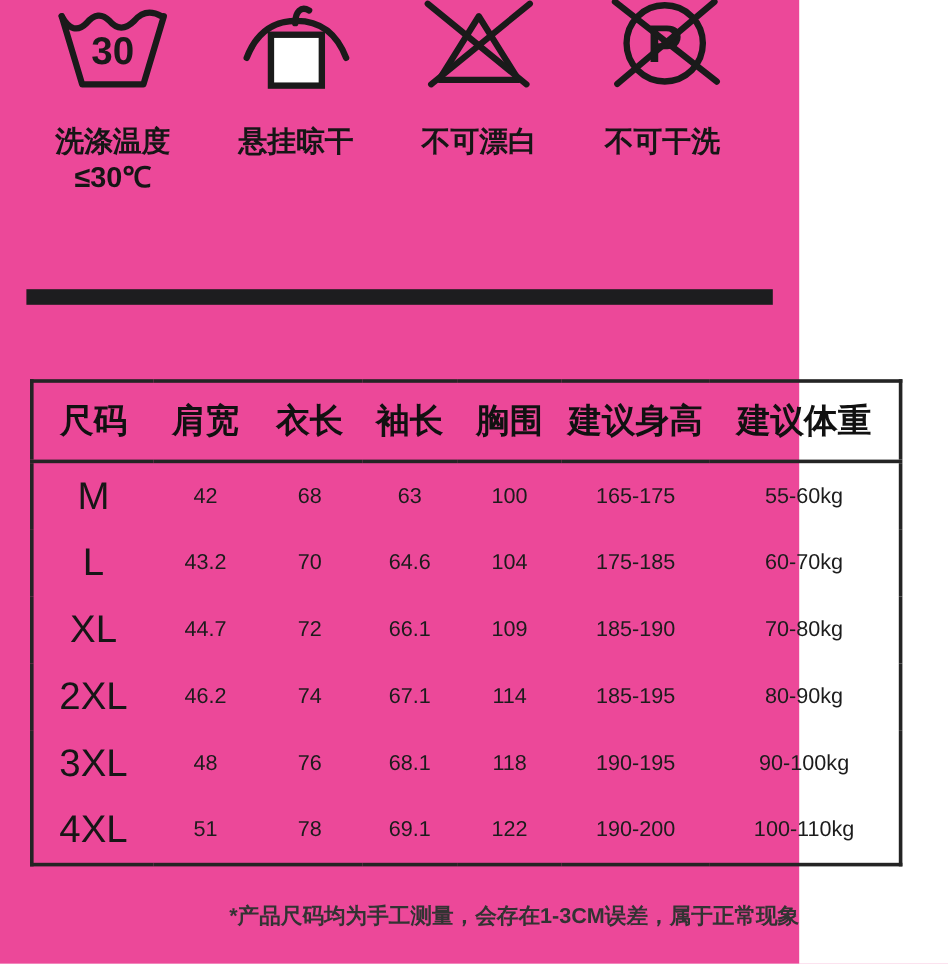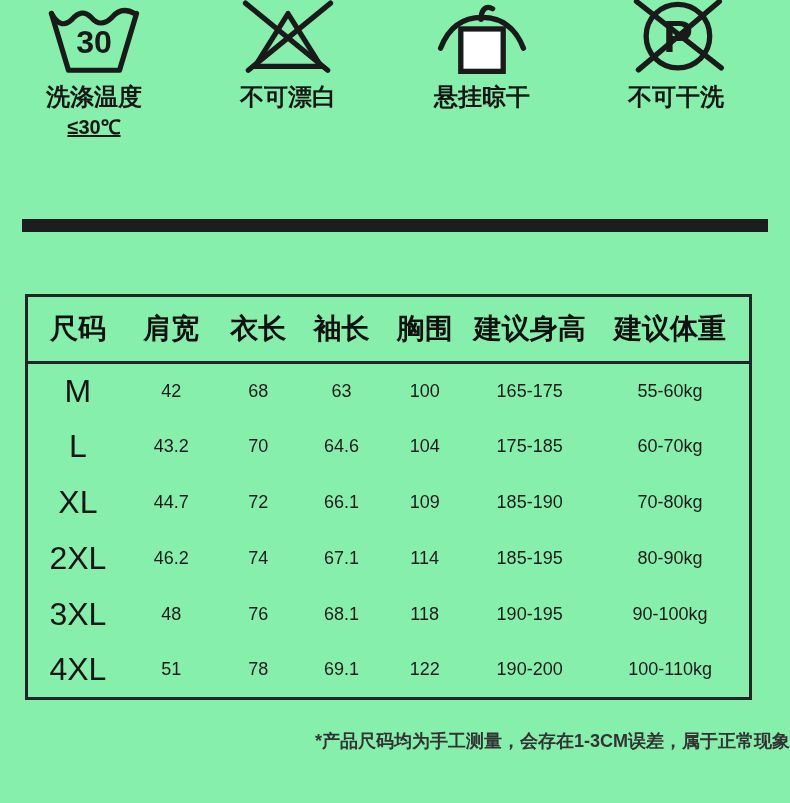--- a/index.html
+++ b/index.html
@@ -4,57 +4,56 @@
 <style>
   * { margin: 0; padding: 0; box-sizing: border-box; }
   html, body { width: 790px; background: #ffffff; }
   body {
     font-family: "Liberation Sans", sans-serif;
     color: #1a1a1a;
     width: 790px;
     height: 803px;
     overflow: hidden;
   }
-  .page { width: 790px; height: 803px; background: #86efac; position: relative; }
+  .page { width: 666px; height: 803px; background: #ec4899; position: relative; }
 
   
   .care-row {
     display: flex;
     justify-content: space-between;
     padding: 0 40px 0 20px;
   }
   .care-item {
     width: 148px;
     display: flex;
     flex-direction: column;
     align-items: center;
   }
   .icon-box {
     height: 82px;
     display: flex;
     align-items: flex-start;
     justify-content: center;
   }
   .care-label {
-    margin-top: 0;
+    margin-top: 22px;
     font-size: 24px;
     font-weight: 700;
     line-height: 30px;
     color: #161616;
     text-align: center;
     white-space: nowrap;
   }
   .care-sublabel {
-    font-size: 20px;
+    font-size: 24px;
     font-weight: 700;
     line-height: 30px;
     color: #161616;
     text-align: center;
     white-space: nowrap;
-    text-decoration: underline;
   }
   .care-icon-svg { display: block; }
   .stroke {
     fill: none;
     stroke: #1a1a1a;
     stroke-width: 5.5;
     stroke-linecap: round;
     stroke-linejoin: round;
   }
   .svg-num {
@@ -134,39 +133,39 @@
           <path class="stroke" d="M10,12 L28,72 L82,72 L100,12"></path>
           <text class="svg-num" x="55" y="54" font-size="34" text-anchor="middle">30</text>
         </svg>
       </div>
       <div class="care-label">洗涤温度</div>
       <div class="care-sublabel">≤30℃</div>
     </div>
 
     <div class="care-item">
       <div class="icon-box">
+        <svg class="care-icon-svg" width="106" height="82" viewBox="0 0 110 85">
+          <path class="stroke" d="M54,20 C54,10 59,5 66,9"></path>
+          <path class="stroke" d="M12,50 C22,24 40,18 55,18 C70,18 88,24 98,50"></path>
+          <rect x="33" y="30" width="44" height="44" fill="#ffffff" stroke="#1a1a1a" stroke-width="5.5"></rect>
+        </svg>
+      </div>
+      <div class="care-label">悬挂晾干</div>
+      <div class="care-sublabel"></div>
+    </div>
+
+    <div class="care-item">
+      <div class="icon-box">
         <svg class="care-icon-svg" width="104" height="80" viewBox="0 0 110 80">
           <path class="stroke" d="M55,12 L20,68 L90,68 Z"></path>
           <line class="stroke" x1="10" y1="1" x2="97" y2="72"></line>
           <line class="stroke" x1="100" y1="1" x2="13" y2="72"></line>
         </svg>
       </div>
       <div class="care-label">不可漂白</div>
-      <div class="care-sublabel"></div>
-    </div>
-
-    <div class="care-item">
-      <div class="icon-box">
-        <svg class="care-icon-svg" width="106" height="82" viewBox="0 0 110 85">
-          <path class="stroke" d="M54,20 C54,10 59,5 66,9"></path>
-          <path class="stroke" d="M12,50 C22,24 40,18 55,18 C70,18 88,24 98,50"></path>
-          <rect x="33" y="30" width="44" height="44" fill="#ffffff" stroke="#1a1a1a" stroke-width="5.5"></rect>
-        </svg>
-      </div>
-      <div class="care-label">悬挂晾干</div>
       <div class="care-sublabel"></div>
     </div>
 
 
     <div class="care-item">
       <div class="icon-box">
         <svg class="care-icon-svg" width="106" height="80" viewBox="0 0 110 82">
           <circle class="stroke" cx="57" cy="37" r="33" stroke-width="6"></circle>
           <text class="svg-num" x="57" y="53" font-size="46" text-anchor="middle">P</text>
           <line class="stroke" x1="14" y1="1" x2="102" y2="70" stroke-width="6"></line>

